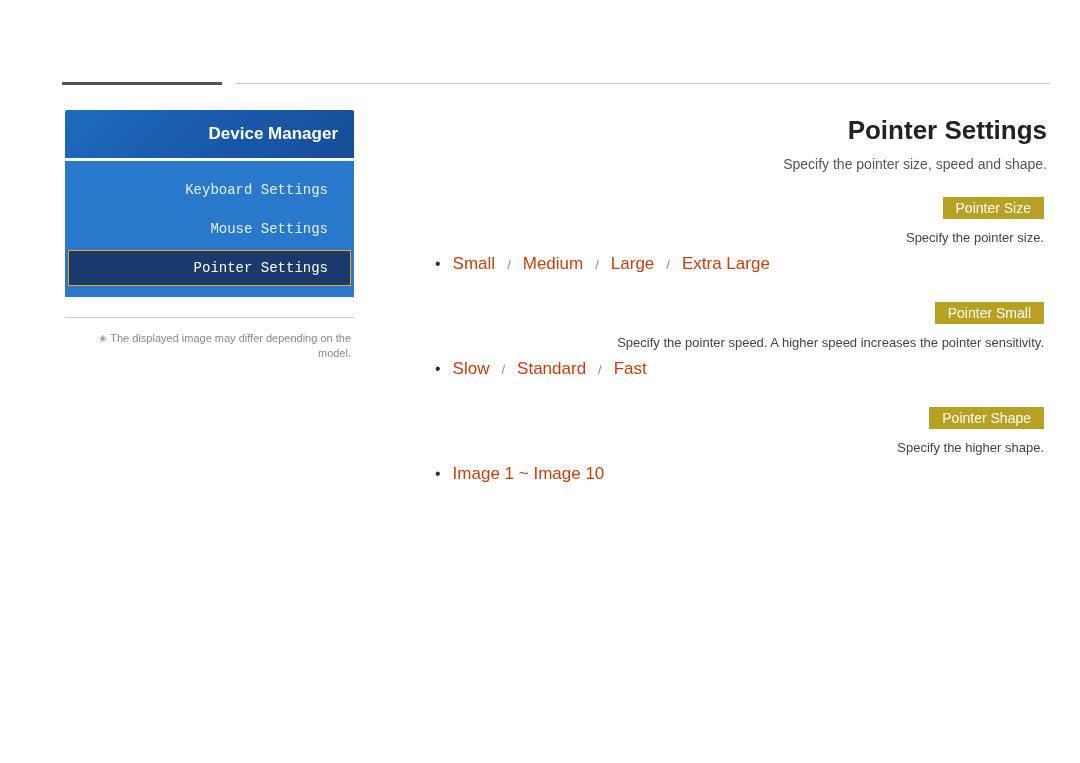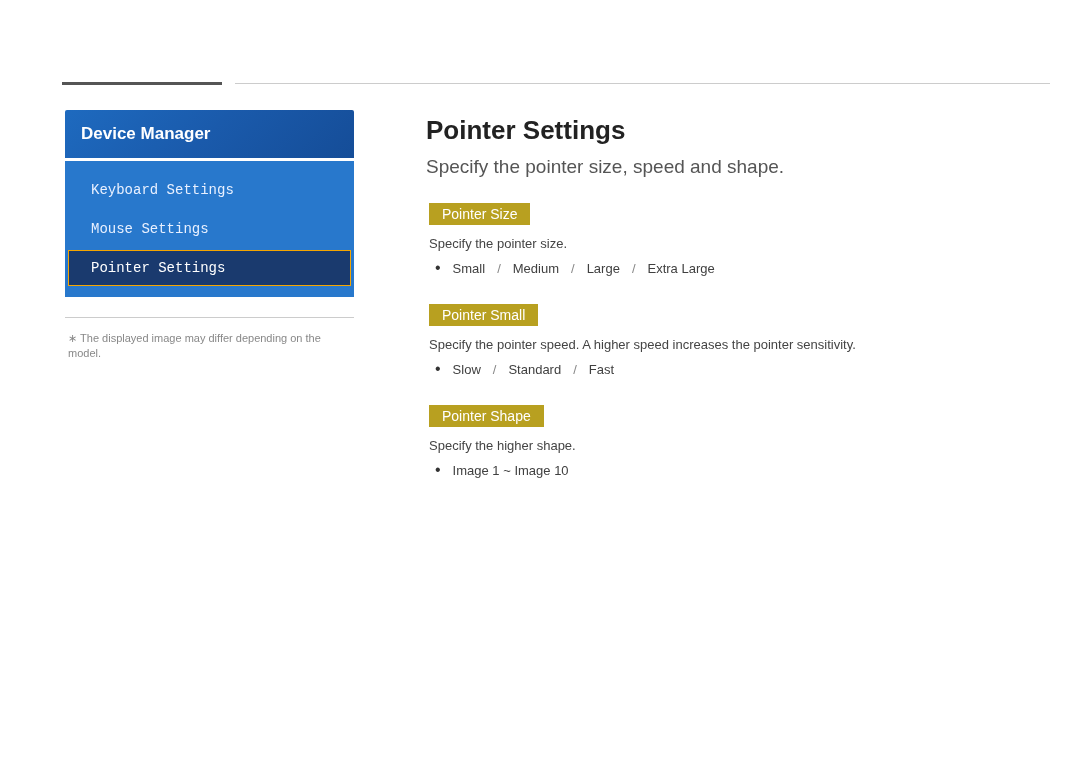--- a/index.html
+++ b/index.html
@@ -1,18 +1,19 @@
 <!DOCTYPE html>
 <html><head>
   <meta charset="utf-8">
   <style>
     * {
       margin: 3px;
       padding: 0;
       box-sizing: border-box;
+      text-align: right;
     }
 
     body {
       font-family: 'Arial', sans-serif;
       background: #ffffff;
       width: 1080px;
       height: 763px;
       overflow: hidden;
       position: relative;
     }
@@ -106,21 +107,21 @@
     }
 
     .page-title {
       font-size: 26px;
       font-weight: bold;
       color: #222;
       margin-bottom: 10px;
     }
 
     .page-description {
-      font-size: 19px;
+      font-size: 14px;
       color: #555;
       margin-bottom: 22px;
     }
 
     .section {
       margin-bottom: 22px;
     }
 
     .section-heading {
       display: inline-block;
@@ -152,22 +153,22 @@
       gap: 6px;
     }
 
     .bullet {
       color: #333;
       font-size: 16px;
       line-height: 1;
     }
 
     .link-text {
-      color: #404040;
-      font-size: 13px;
+      color: #c2410c;
+      font-size: 17px;
     }
 
     .separator {
       color: #888;
       font-size: 13px;
     }
   </style>
 </head>
 <body>
 

